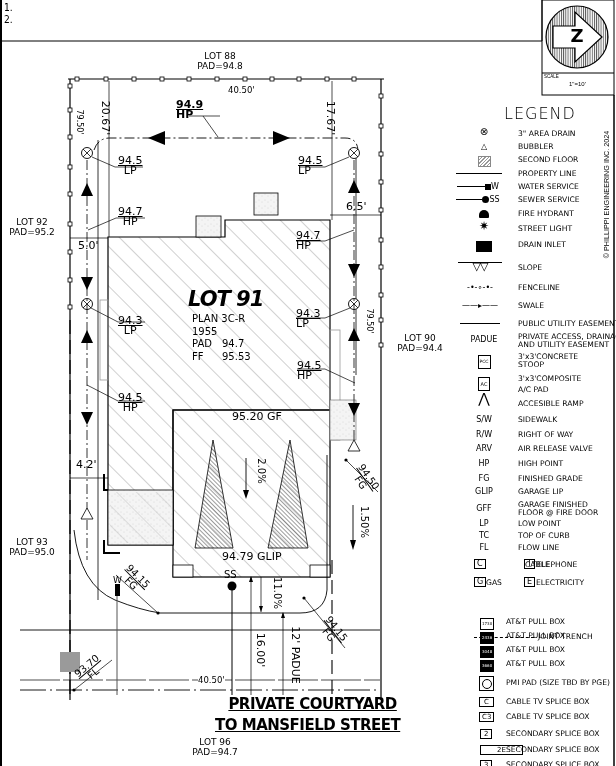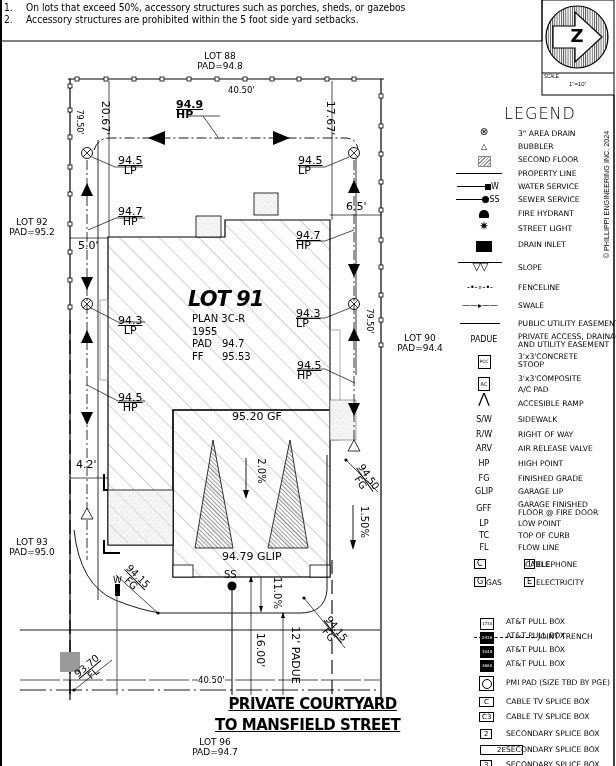--- a/index.html
+++ b/index.html
@@ -216,28 +216,26 @@
     <polygon points="281,618 285,618 283,612" fill="#000"></polygon>
     <line x1="261" y1="577" x2="261" y2="612" stroke="#000" stroke-width="0.7"></line>
     <polygon points="259,606 263,606 261,612" fill="#000"></polygon>
 
     <rect x="60" y="652" width="20" height="20" fill="#9a9a9a"></rect>
   </svg>
 
   <div class="notes">
     <div class="n">
         <span class="num">1.</span>
-        <span>On lots that exceed 50%, accessory structures such as porches, sheds, or gazebos</span>
       </div>
     <div class="n">
         <span class="num"></span>
       </div>
     <div class="n">
         <span class="num">2.</span>
-        <span>Accessory structures are prohibited within the 5 foot side yard setbacks.</span>
       </div>
   </div>
 
   <div style="position:absolute;left:565px;top:25px;width:24px;text-align:center;font-weight:bold;font-size:18px;font-family:'DejaVu Sans',sans-serif;">Z</div>
   <div style="position:absolute;left:544px;top:74px;font-size:4.5px;">SCALE</div>
   <div style="position:absolute;left:569px;top:81px;font-size:6px;">1"=10'</div>
 
   <div class="copyright">
       <span>© PHILLIPPI ENGINEERING INC. 2024</span>
     </div>

